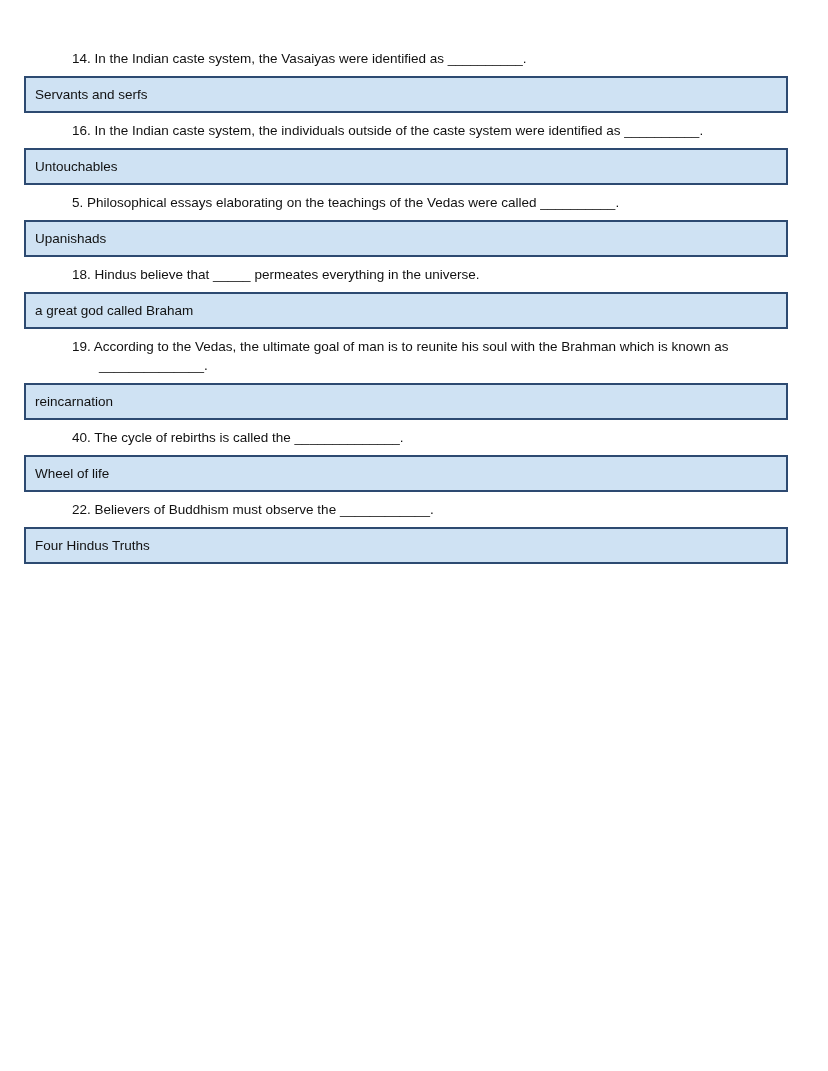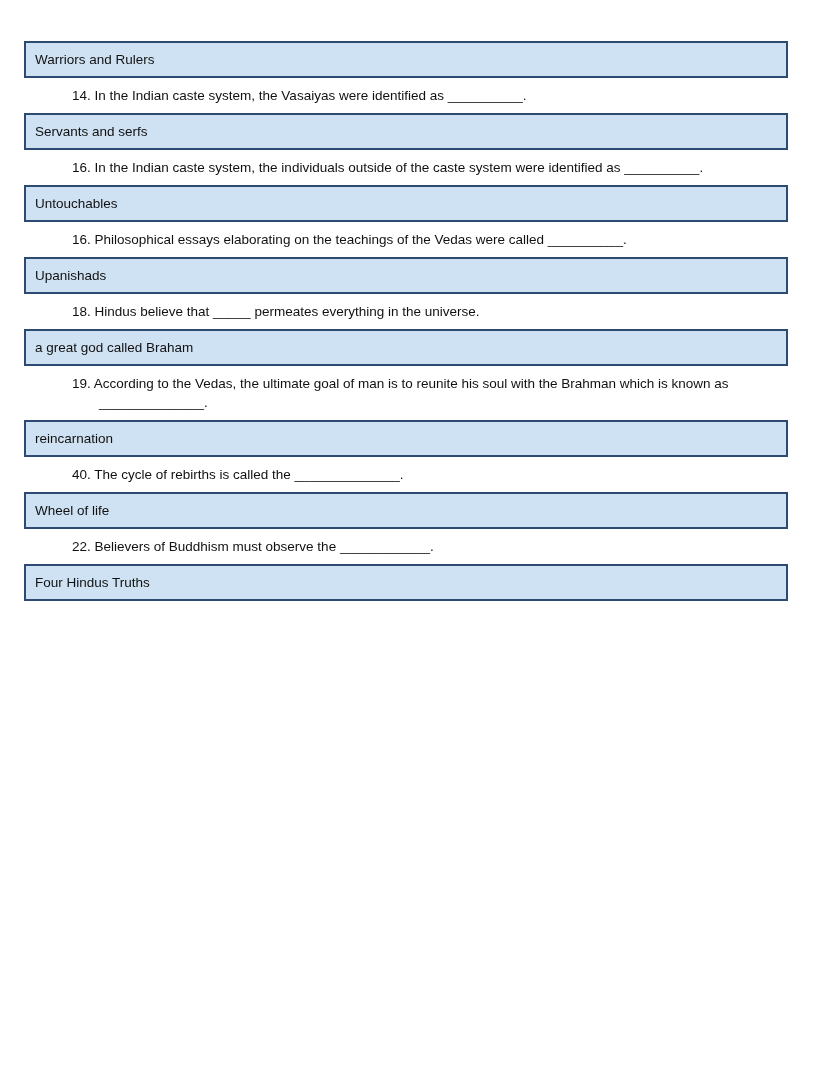--- a/index.html
+++ b/index.html
@@ -41,35 +41,32 @@
     color: #111111;
     white-space: pre-wrap;
   }
 </style>
 </head>
 <body>
 
 <div class="page">
   <div class="content">
 
-    <div class="answer-box">
-      <span>Warriors and Rulers</span>
-    </div>
     <p class="question">14. In the Indian caste system, the Vasaiyas were identified as __________.</p>
 
 
     <div class="answer-box">
       <span>Servants and serfs</span>
     </div>
     <p class="question">16. In the Indian caste system, the individuals outside of the caste system were identified as __________.</p>
 
     <div class="answer-box">
       <span>Untouchables</span>
     </div>
-    <p class="question">16. Philosophical essays elaborating on the teachings of the Vedas were called __________.</p>
+    <p class="question">5. Philosophical essays elaborating on the teachings of the Vedas were called __________.</p>
 
     <div class="answer-box">
       <span>Upanishads</span>
     </div>
     <p class="question">18. Hindus believe that _____ permeates everything in the universe.</p>
 
     <div class="answer-box">
       <span>a great god called Braham</span>
     </div>
     <p class="question">19. According to the Vedas, the ultimate goal of man is to reunite his soul with the Brahman which is known as

